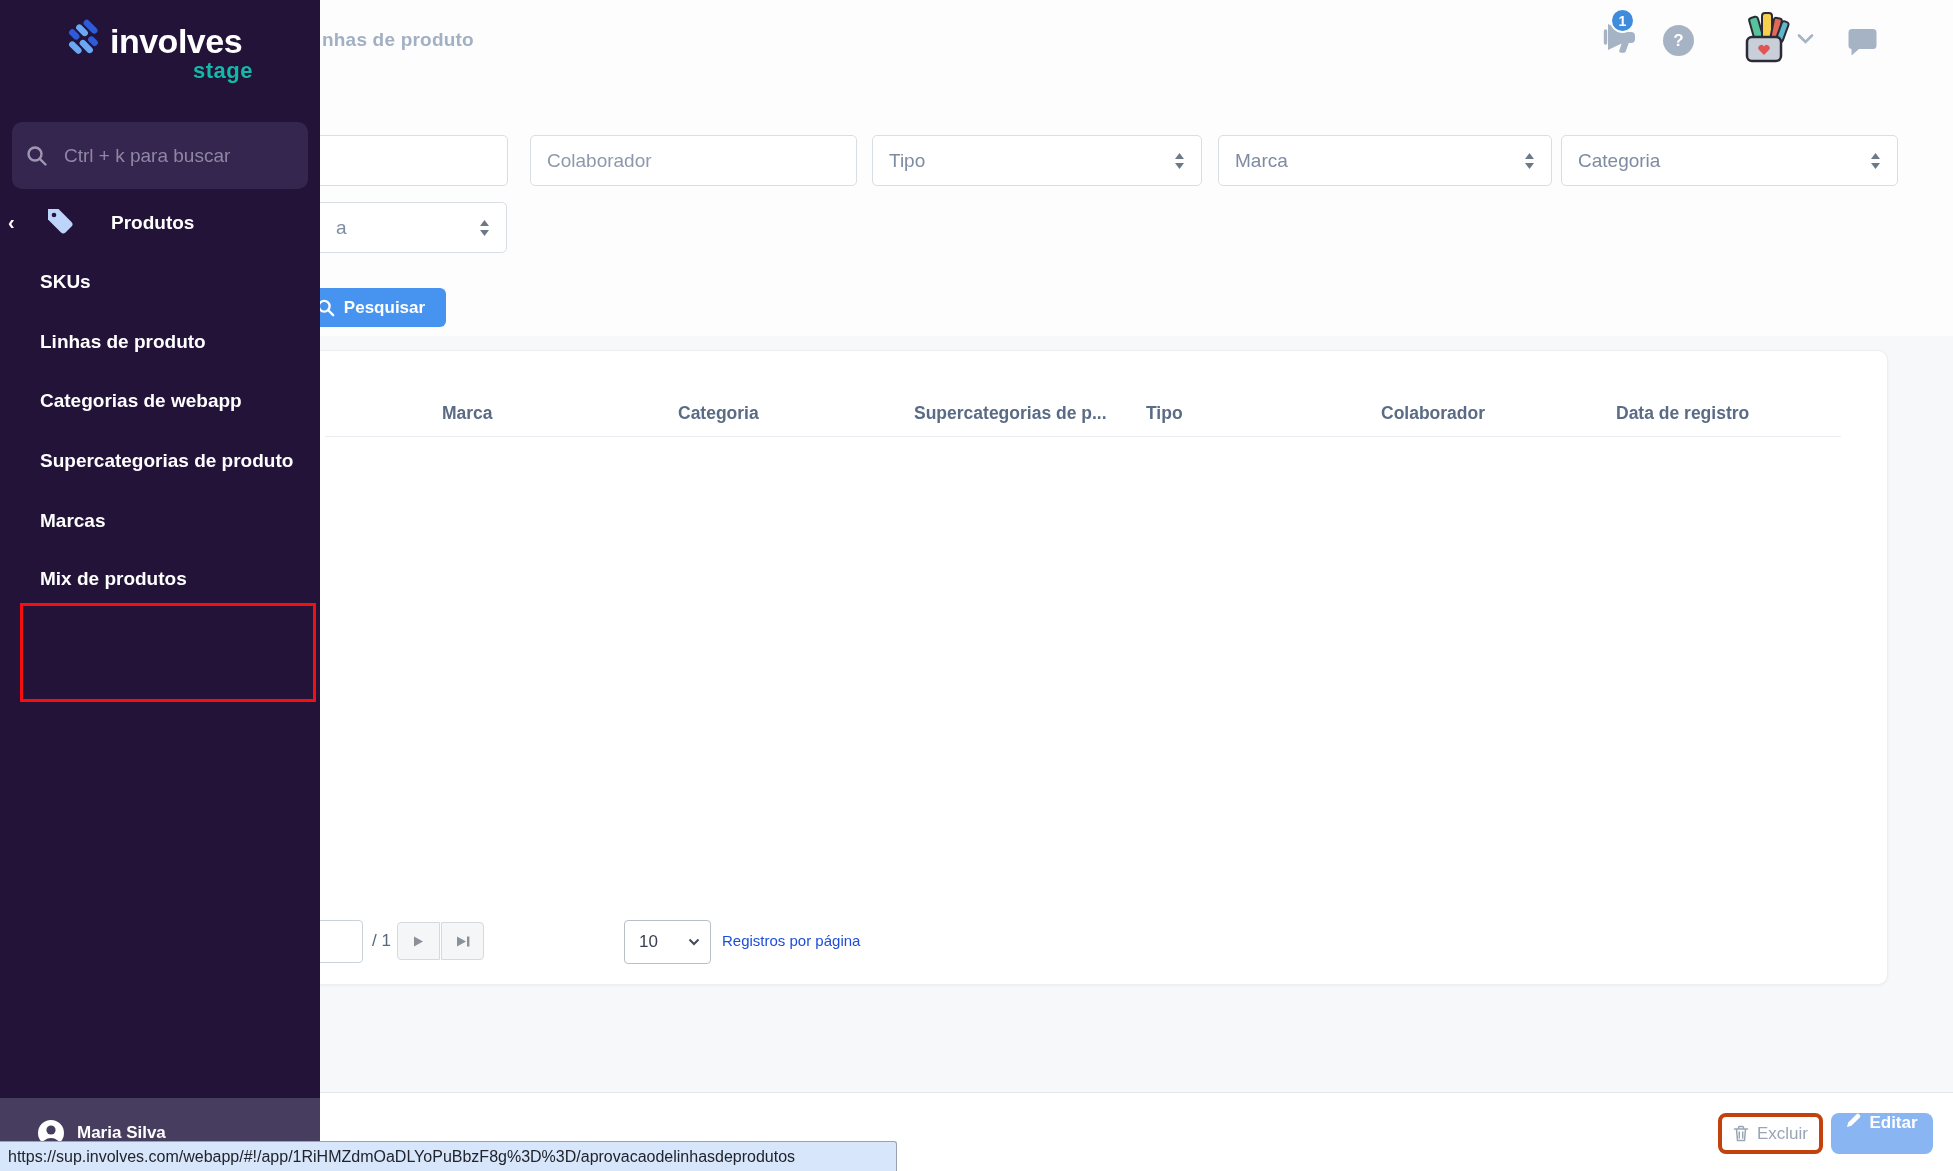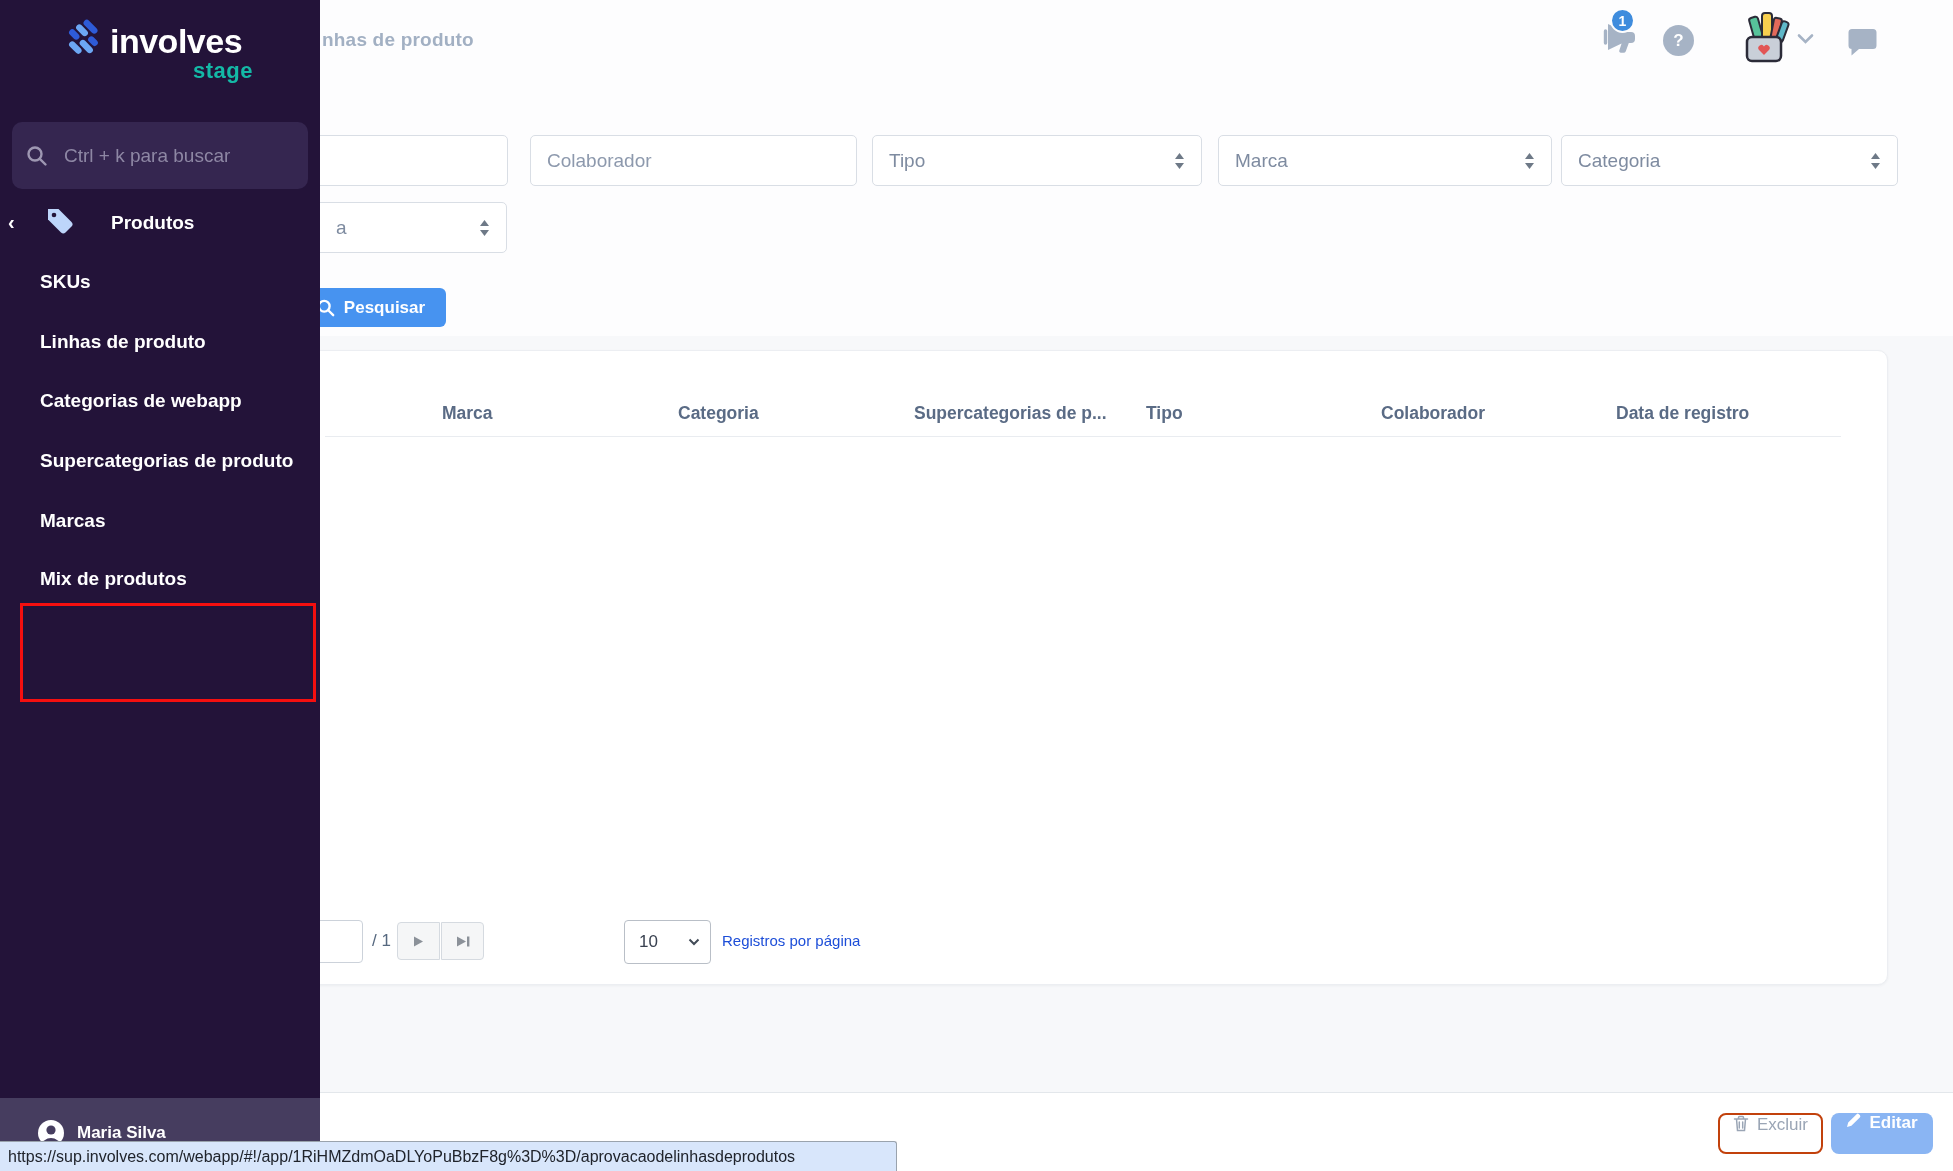--- a/index.html
+++ b/index.html
@@ -65,22 +65,22 @@
     background:#fff; border:1px solid #b9bfc7; border-radius:4px;
     display:flex; align-items:center; justify-content:space-between; padding:0 10px 0 14px;
     font-size:17px; color:#394150; cursor:pointer;
   }
   .per-page-label { position:absolute; left:431px; top:581px; font-size:15px; color:#1d4ed8; }
 
   
   .footer-bar { left:0; top:1092px; width:1953px; height:79px; background:#fff; border-top:1px solid #e3e7eb; }
   .btn-outline {
     position:absolute; left:1718px; top:20px; width:105px; height:41px;
-    background:#fff; border:2px solid #c2410c; border-radius:8px;
-    color:#9aa5b5; font-size:17px; display:flex; align-items:flex-start; justify-content:center; gap:8px; cursor:pointer;
+    background:#fff; border:4px solid #c2410c; border-radius:8px;
+    color:#9aa5b5; font-size:17px; display:flex; align-items:center; justify-content:center; gap:8px; cursor:pointer;
   }
   .btn-edit {
     position:absolute; left:1831px; top:20px; width:102px; height:41px;
     background:#8ab5f3; border:none; border-radius:8px;
     color:#fff; font-size:17px; font-weight:600; display:flex; align-items:flex-start; justify-content:center; gap:8px; cursor:pointer;
   }
 
   
   .sidebar { left:0; top:0; width:320px; height:1171px; background:#231339; z-index:20; }
   .logo-word { left:110px; top:22px; color:#fff; font-size:34px; font-weight:600; letter-spacing:-.5px; }

